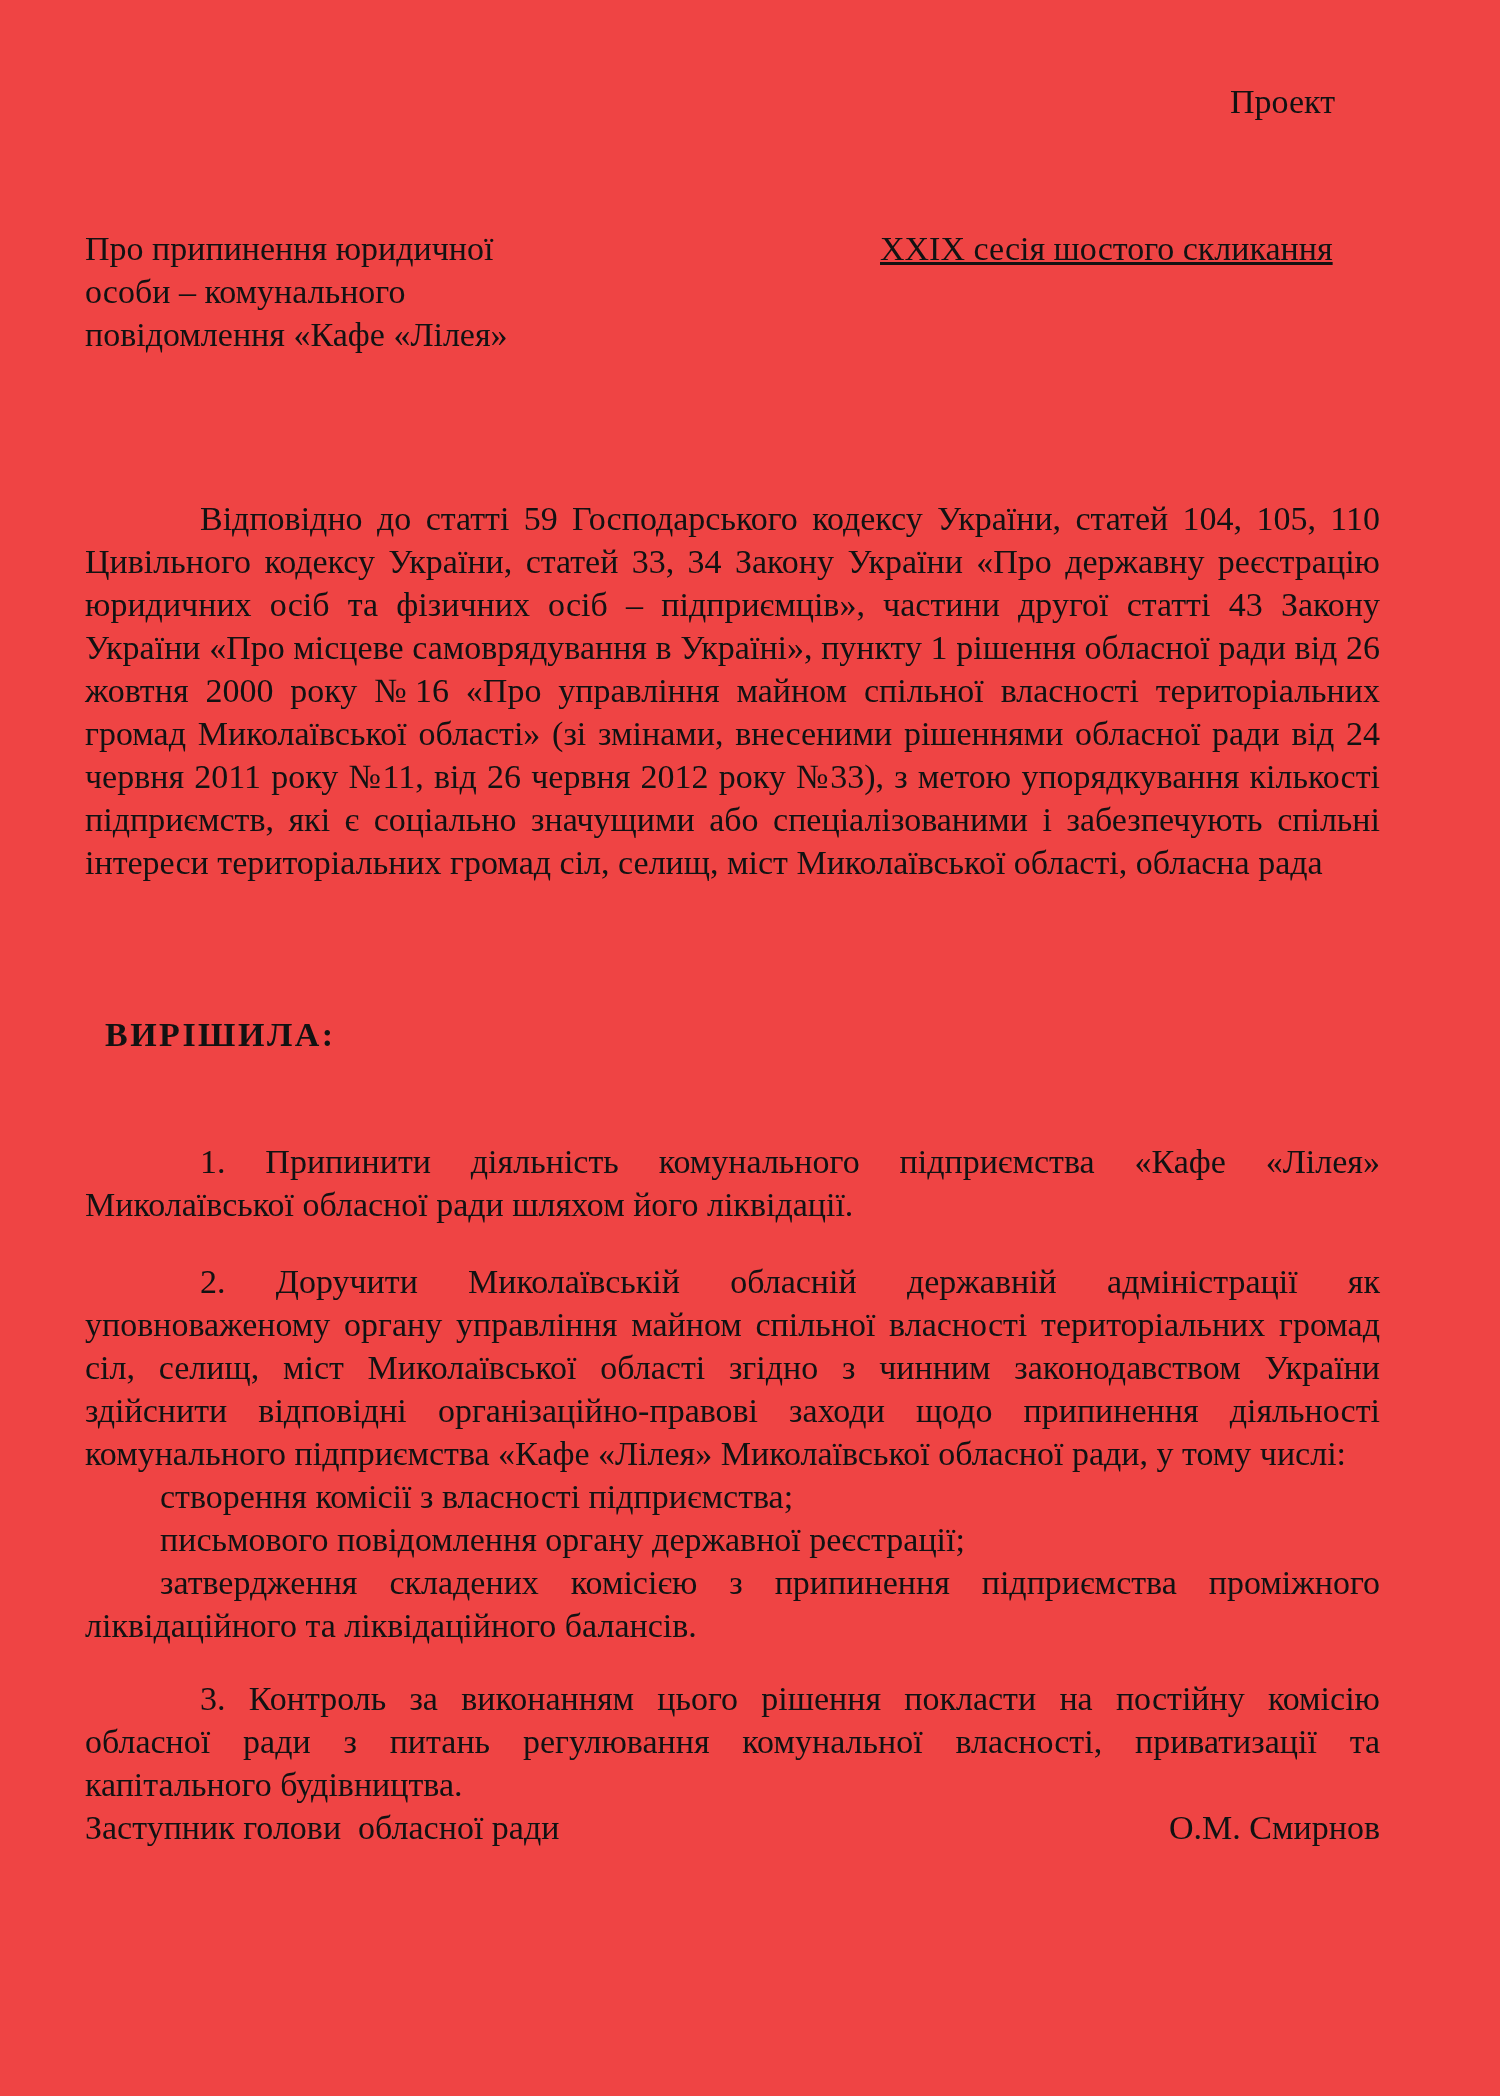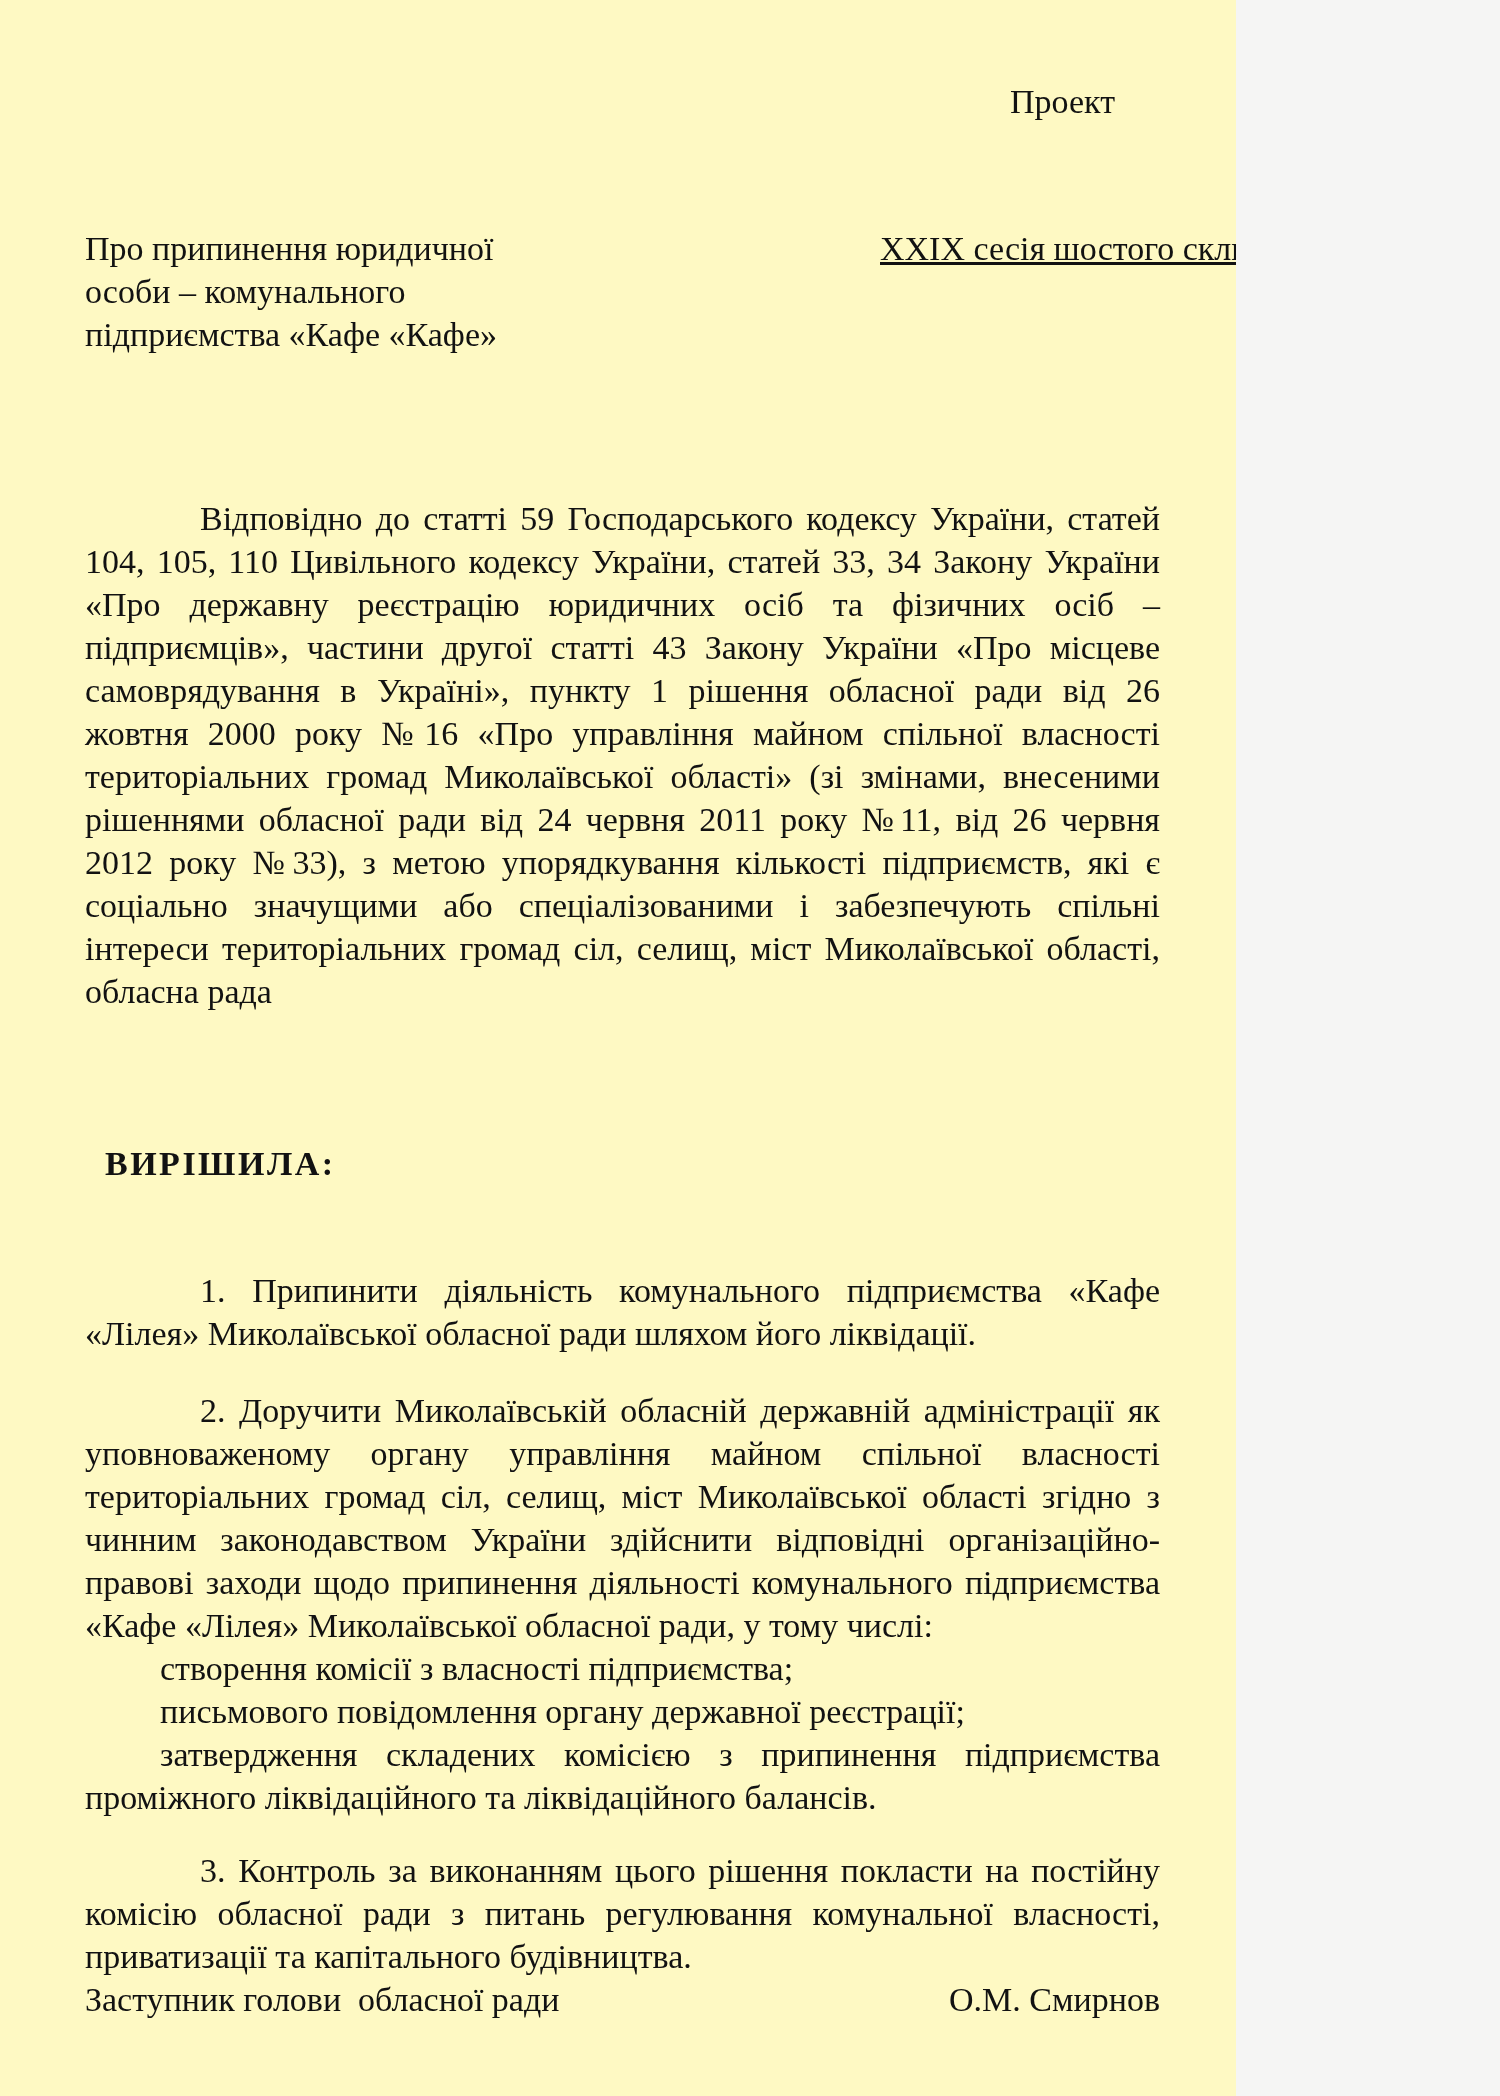--- a/index.html
+++ b/index.html
@@ -2,25 +2,25 @@
 <html><head>
 <meta charset="utf-8">
 <style>
   html, body {
     margin: 0;
     padding: 0;
     background: #f5f5f4;
   }
   .page {
     position: relative;
-    width: 1236px;
+    width: 1500px;
     height: 2096px;
     box-sizing: border-box;
-    padding: 80px 76px 0 85px;
-    background: #fef9c3;
+    padding: 80px 120px 0 85px;
+    background: #ef4444;
     color: #121212;
     font-family: "Liberation Serif", "DejaVu Serif", serif;
     font-size: 34px;
     line-height: 43px;
     overflow: hidden;
   }
   .draft {
     text-align: right;
     padding-right: 45px;
   }
@@ -72,21 +72,21 @@
 <body>
 
 <div class="page">
 
   <div class="draft">Проект</div>
 
   <div class="head">
     <div class="head-left">
       <div>Про припинення юридичної</div>
       <div>особи – комунального</div>
-      <div>підприємства «Кафе «Кафе»</div>
+      <div>повідомлення «Кафе «Лілея»</div>
     </div>
     <div class="head-right">XXIX сесія шостого скликання</div>
   </div>
 
   <p class="preamble">Відповідно до статті 59 Господарського кодексу України, статей 104, 105, 110 Цивільного кодексу України, статей 33, 34 Закону України «Про державну реєстрацію юридичних осіб та фізичних осіб – підприємців», частини другої статті 43 Закону України «Про місцеве самоврядування в Україні», пункту 1 рішення обласної ради від 26 жовтня 2000 року №16 «Про управління майном спільної власності територіальних громад Миколаївської області» (зі змінами, внесеними рішеннями обласної ради від 24 червня 2011 року №11, від 26 червня 2012 року №33), з метою упорядкування кількості  підприємств, які є соціально значущими або спеціалізованими і забезпечують спільні інтереси територіальних громад сіл, селищ, міст Миколаївської області, обласна рада</p>
 
   <div class="resolved">ВИРІШИЛА:</div>
 
   <p class="item item-1">1. Припинити діяльність комунального підприємства «Кафе «Лілея» Миколаївської обласної ради шляхом його ліквідації.</p>
 

